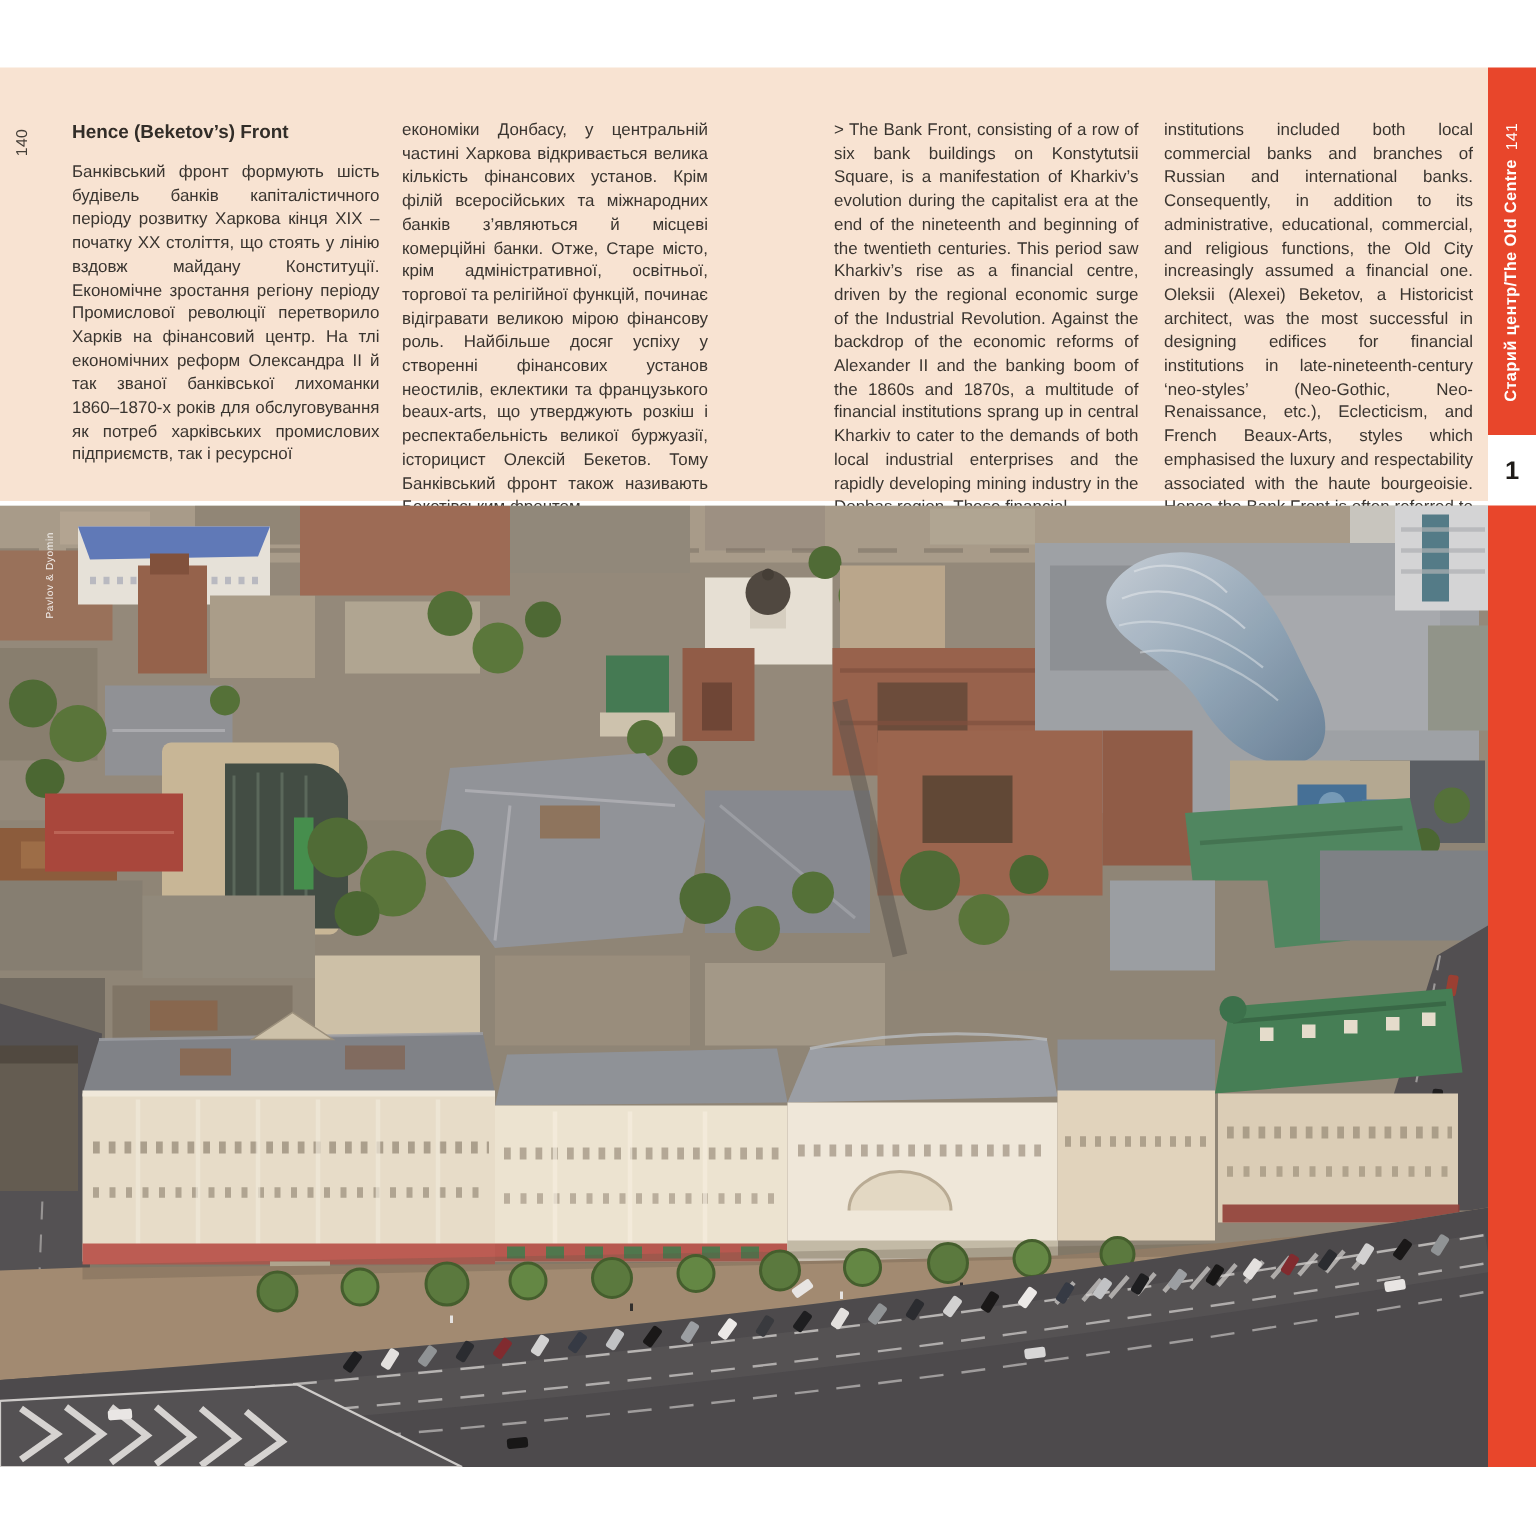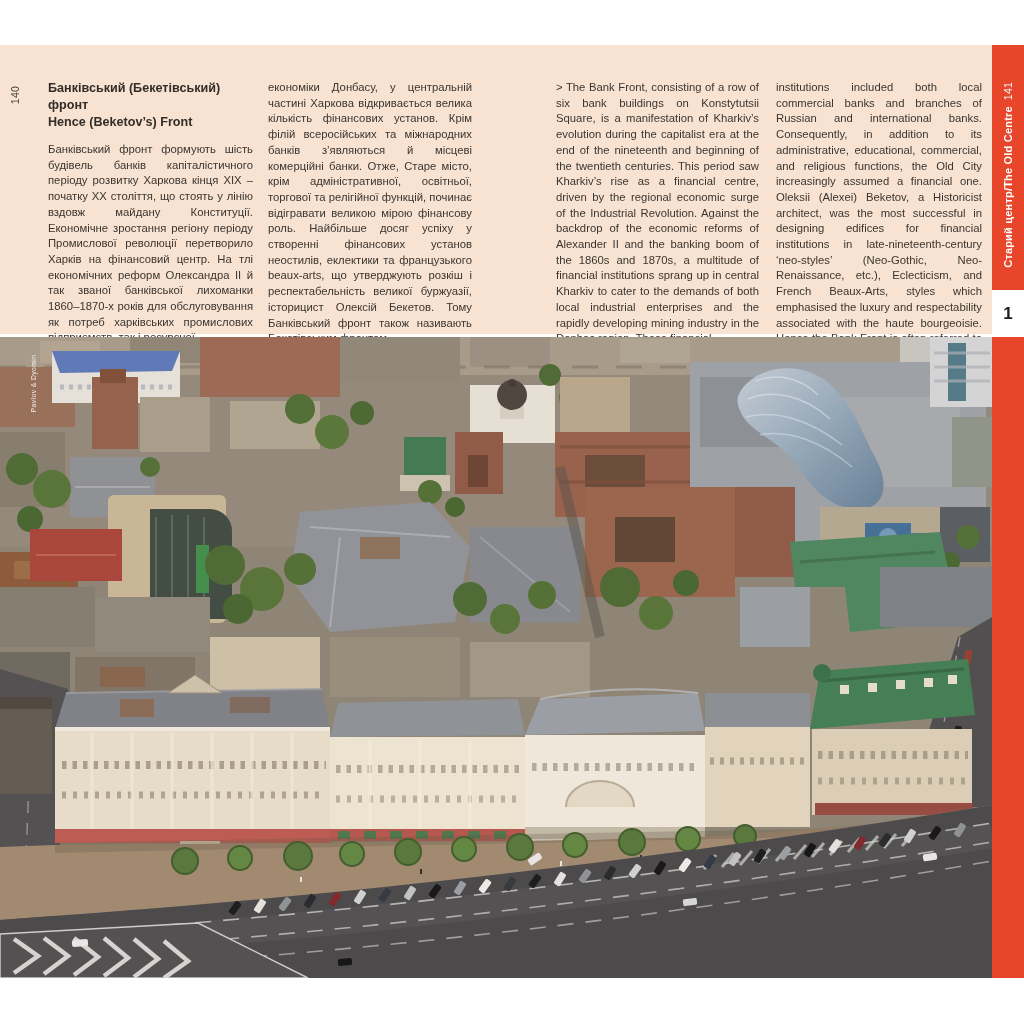--- a/index.html
+++ b/index.html
@@ -32,21 +32,20 @@
 </head>
 <body>
 
 <div class="abs band"></div>
 
 <div class="vwrap" style="left:2px;top:70px;width:26px;height:50px;">
   <span class="pn">140</span>
 </div>
 
 <div class="col col1">
-  <div class="title">Банківський (Бекетівський) фронт</div>
   <div class="title">Hence (Beketov’s) Front</div>
   <div class="bodytext">Банківський фронт формують шість будівель банків капіталістичного періоду розвитку Харкова кінця XIX – початку XX століття, що стоять у лінію вздовж майдану Конституції. Економічне зростання регіону періоду Промислової революції перетворило Харків на фінансовий центр. На тлі економічних реформ Олександра II й так званої банківської лихоманки 1860–1870-х років для обслуговування як потреб харківських промислових підприємств, так і ресурсної</div>
 </div>
 
 <div class="col col2">економіки Донбасу, у центральній частині Харкова відкривається велика кількість фінансових установ. Крім філій всеросійських та міжнародних банків з’являються й місцеві комерційні банки. Отже, Старе місто, крім адміністративної, освітньої, торгової та релігійної функцій, починає відігравати великою мірою фінансову роль. Найбільше досяг успіху у створенні фінансових установ неостилів, еклектики та французького beaux-arts, що утверджують розкіш і респектабельність великої буржуазії, історицист Олексій Бекетов. Тому Банківський фронт також називають Бекетівським фронтом.</div>
 
 <div class="col col3">&gt; The Bank Front, consisting of a row of six bank buildings on Konstytutsii Square, is a manifestation of Kharkiv’s evolution during the capitalist era at the end of the nineteenth and beginning of the twentieth centuries. This period saw Kharkiv’s rise as a financial centre, driven by the regional economic surge of the Industrial Revolution. Against the backdrop of the economic reforms of Alexander II and the banking boom of the 1860s and 1870s, a multitude of financial institutions sprang up in central Kharkiv to cater to the demands of both local industrial enterprises and the rapidly developing mining industry in the Donbas region. These financial</div>
 
 <div class="col col4">institutions included both local commercial banks and branches of Russian and international banks. Consequently, in addition to its administrative, educational, commercial, and religious functions, the Old City increasingly assumed a financial one. Oleksii (Alexei) Beketov, a Historicist architect, was the most successful in designing edifices for financial institutions in late-nineteenth-century ‘neo-styles’ (Neo-Gothic, Neo-Renaissance, etc.), Eclecticism, and French Beaux-Arts, styles which emphasised the luxury and respectability associated with the haute bourgeoisie. Hence the Bank Front is often referred to as ‘Beketov’s Front’.</div>
 

